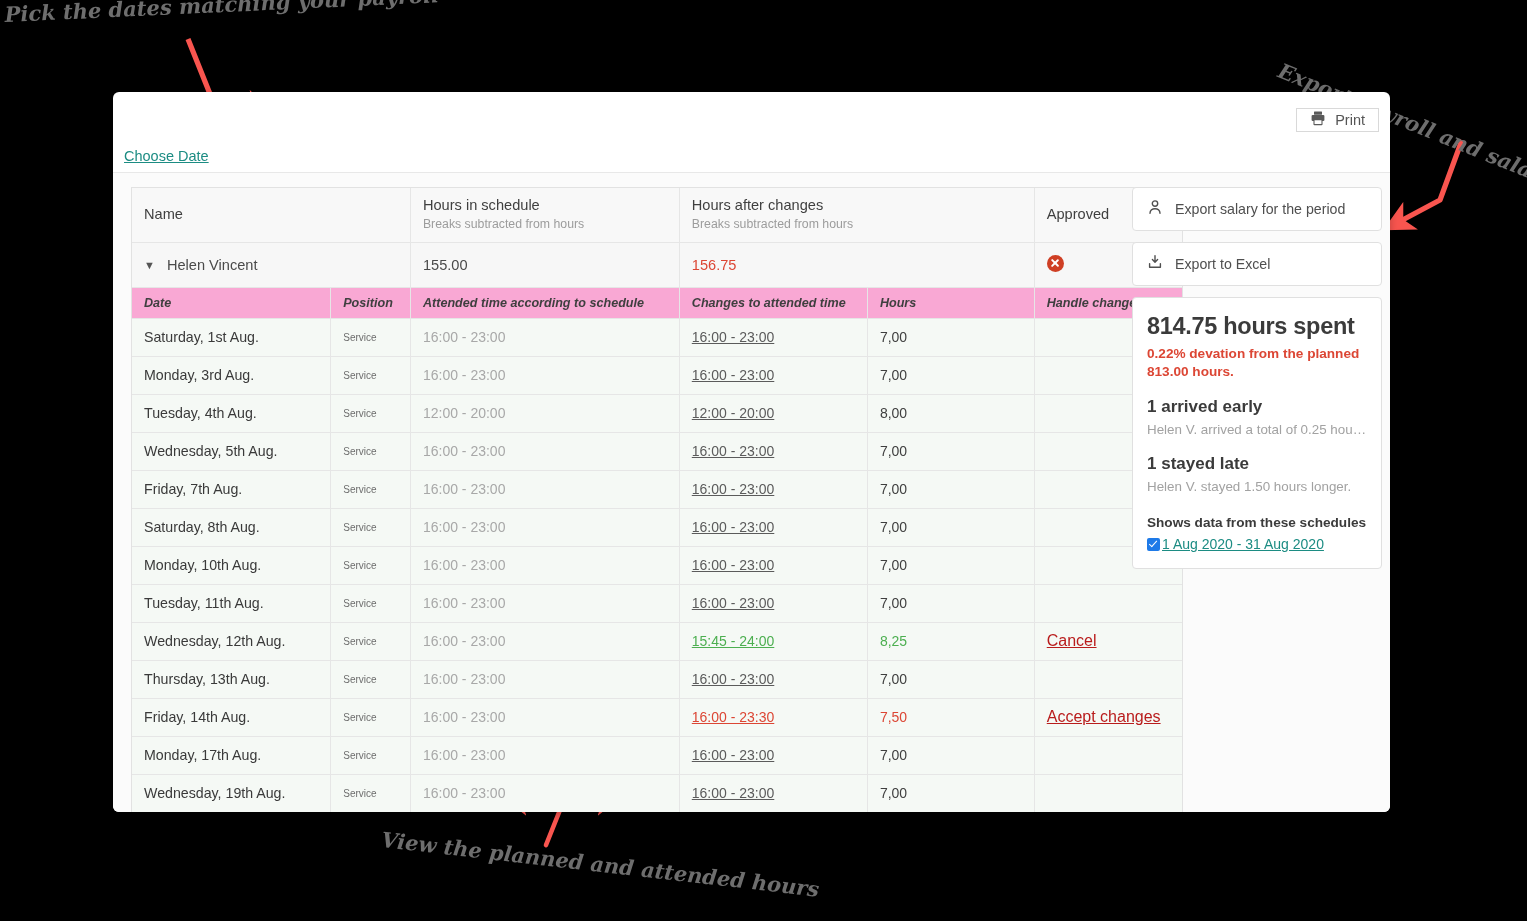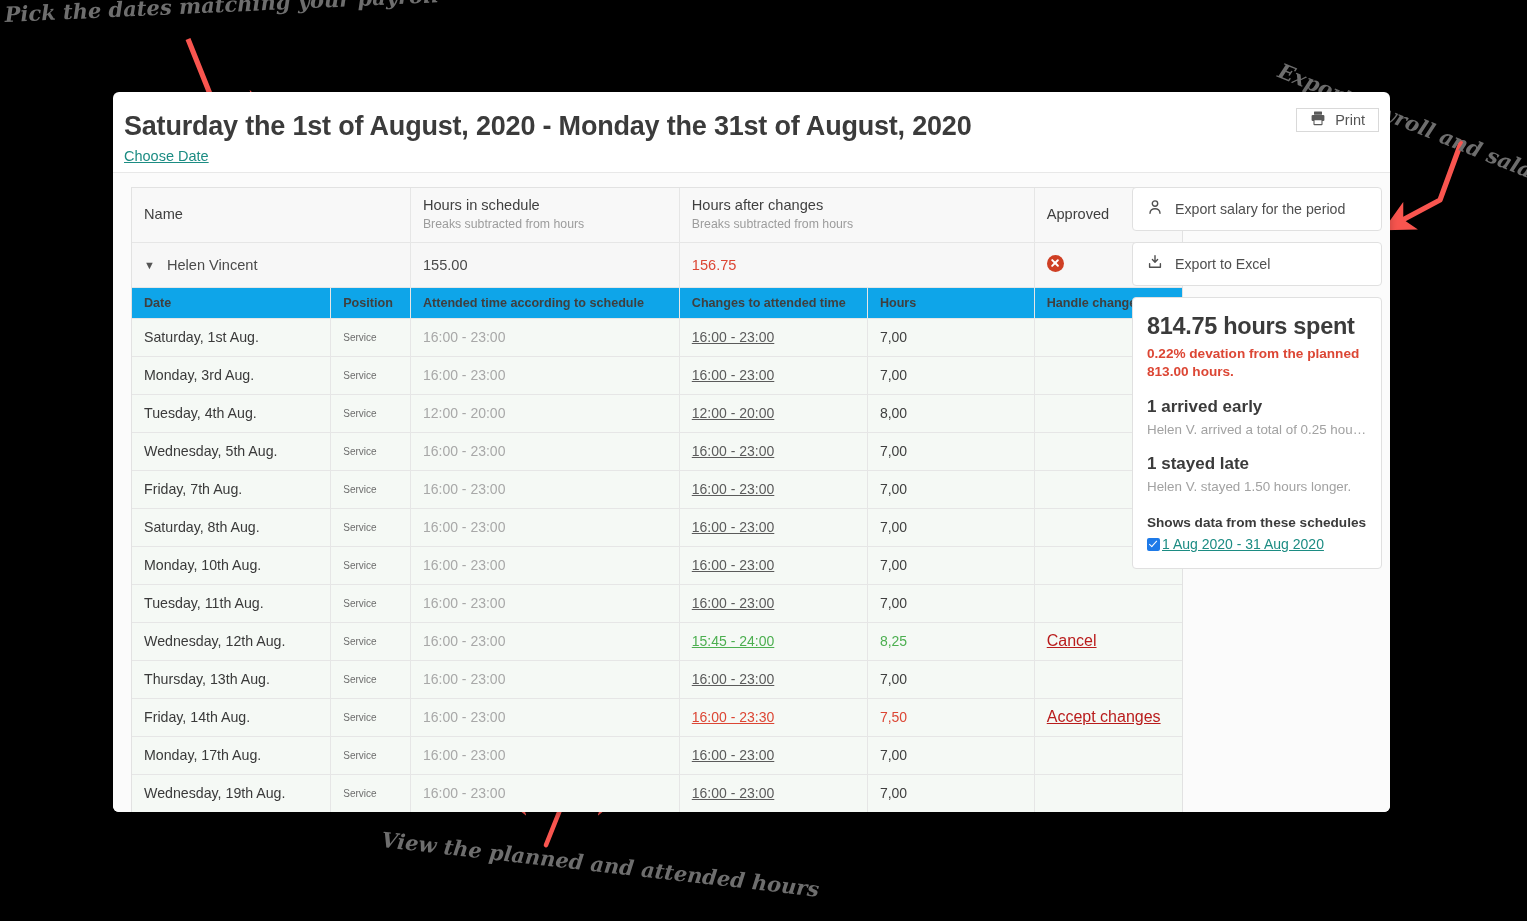--- a/index.html
+++ b/index.html
@@ -161,25 +161,26 @@
     left: 3.4px; top: 7.7px;
     width: 10.2px; height: 2.1px;
     background: #fff;
     border-radius: 1px;
   }
   .approved-icon::before { transform: rotate(45deg); }
   .approved-icon::after  { transform: rotate(-45deg); }
 
   
   tr.sub-head td {
-    background: #0ea5e9;
+    background: #f9a8d4;
     height: 31px;
     font-size: 12.6px;
     color: #3f3f3f;
     font-weight: bold;
+    font-style: italic;
   }
   
   tr.data-row td {
     background: #f5f9f5;
     height: 38px;
     font-size: 14px;
     color: #3f3f3f;
   }
   tr.data-row td.c-date { font-size: 14.2px; color: #3a3a3a; }
   tr.data-row td.c-pos  { font-size: 10px; color: #6d6d6d; }
@@ -343,21 +344,20 @@
   <polyline points="562,807 512,797" fill="none" stroke="#f9554f" stroke-width="5.2" marker-end="url(#ah)"></polyline>
 </svg>
 
 <div class="anno" id="anno-dates">Pick the dates matching your payroll</div>
 <div class="anno" id="anno-export">Export payroll and salary</div>
 <div class="anno" id="anno-hours">View the planned and attended hours</div>
 
 <div id="app-card">
 
   <div id="card-header">
-    <div id="page-title">Saturday the 1st of August, 2020 - Monday the 31st of August, 2020</div>
     <div id="choose-date">Choose Date</div>
     <div id="print-button">
       <span>
         <svg width="16" height="16" viewBox="0 0 16 16" fill="#5a5a5a">
           <rect x="4" y="1.5" width="8" height="3.2" rx="0.4"></rect>
           <rect x="1.6" y="5" width="12.8" height="6" rx="1.1"></rect>
           <rect x="4" y="9.6" width="8" height="5" rx="0.4" fill="#fff" stroke="#5a5a5a" stroke-width="1.1"></rect>
         </svg>
       </span>
       <span class="lbl">Print</span>

